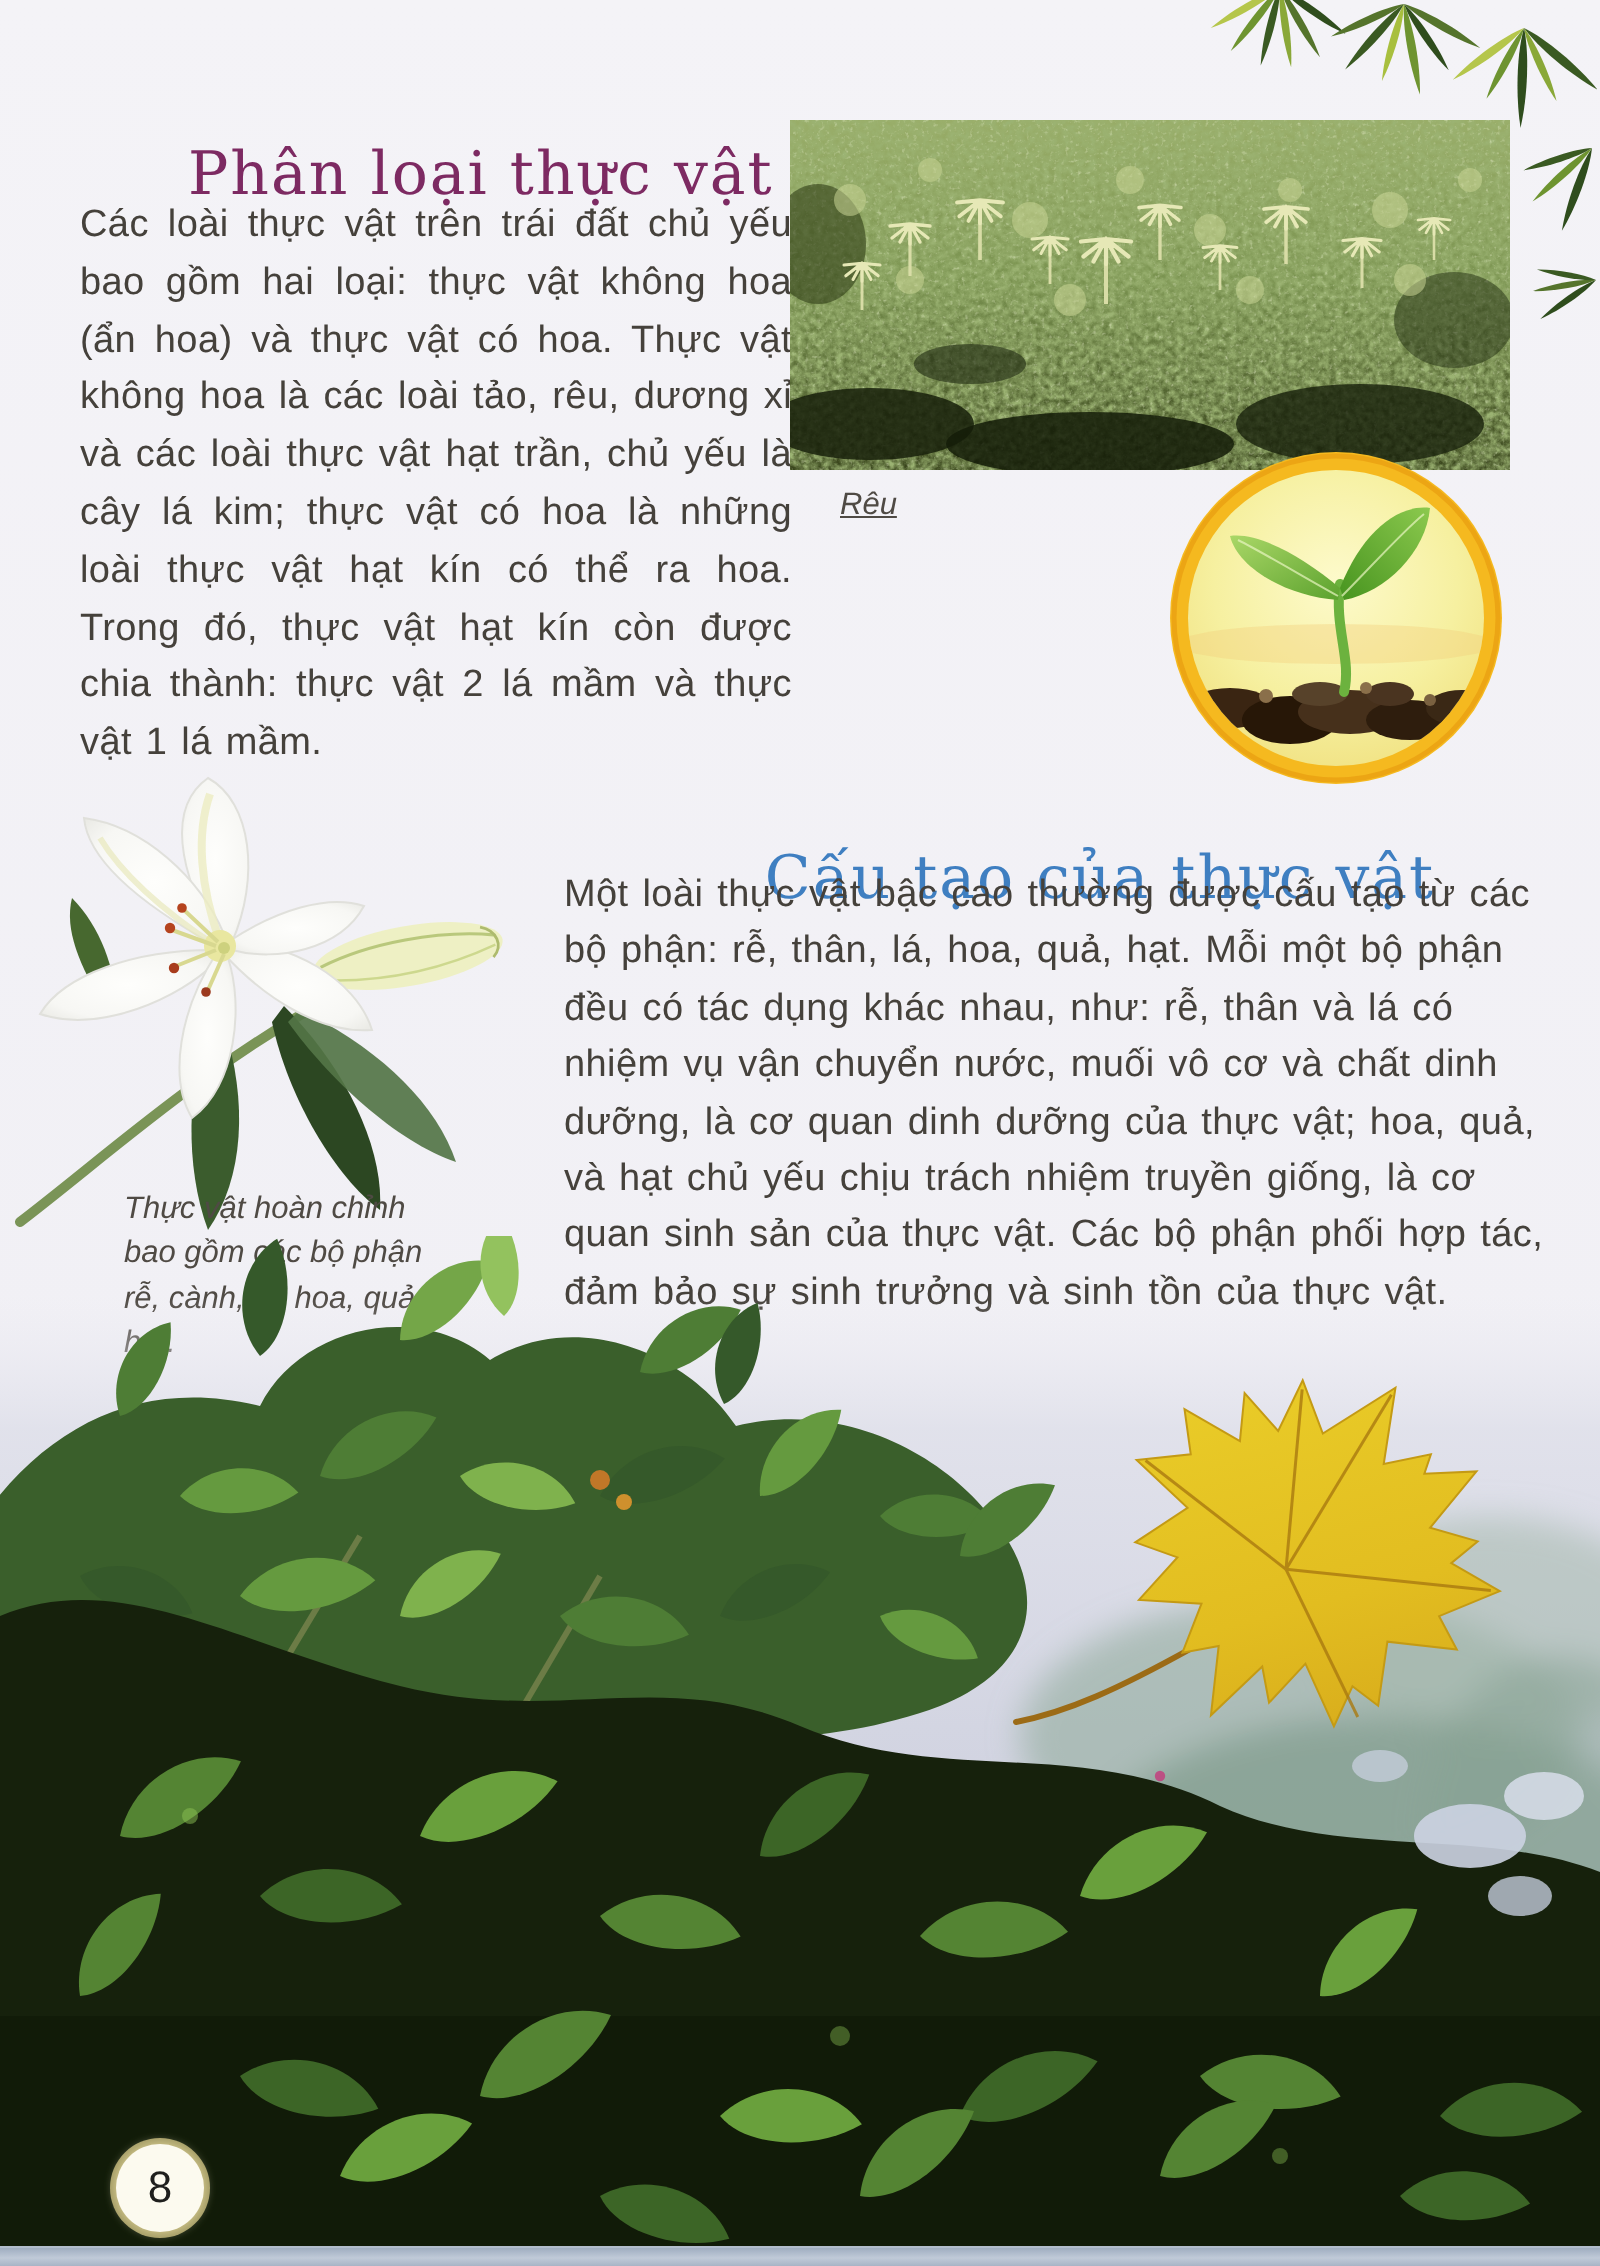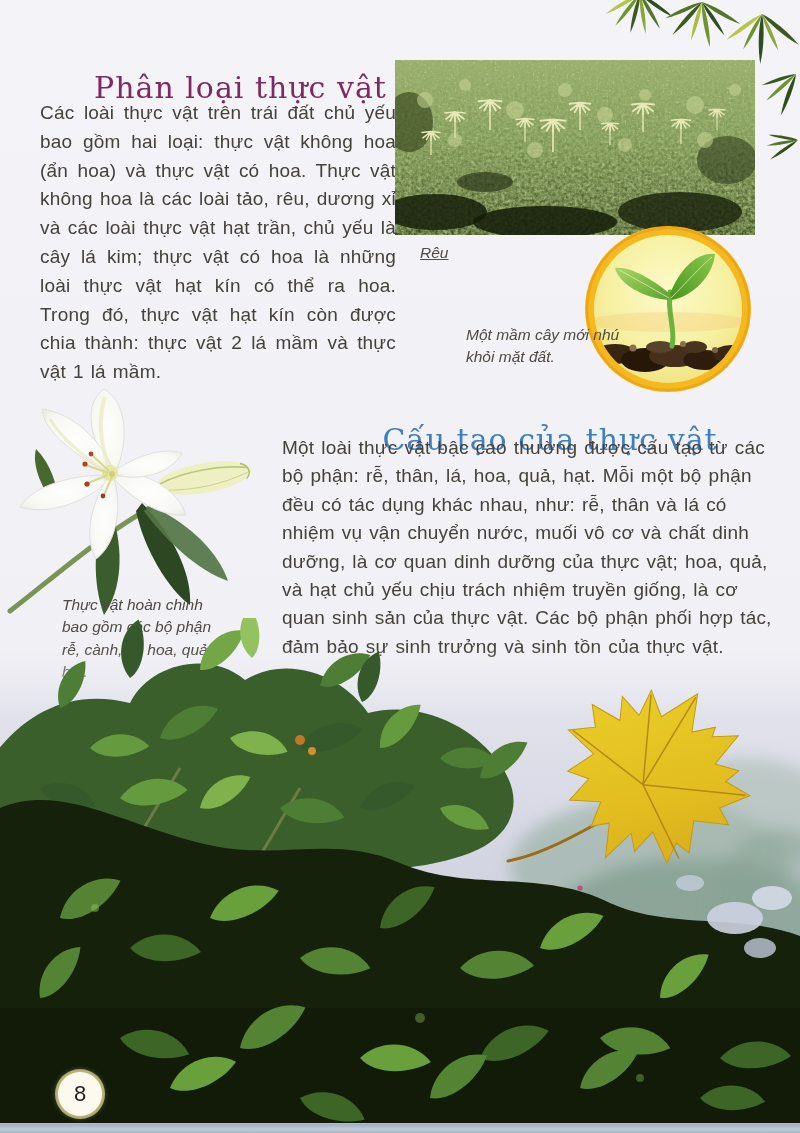--- a/index.html
+++ b/index.html
@@ -196,21 +196,20 @@
       <circle cx="48" cy="122" r="3.5" fill="#8a6f4a"></circle>
       <circle cx="98" cy="118" r="3" fill="#8a6f4a"></circle>
       <circle cx="130" cy="124" r="3" fill="#7a6140"></circle>
       <path d="M87,120 C91,104 82,88 85,66" stroke="#6cb23e" stroke-width="5" fill="none" stroke-linecap="round"></path>
       <path d="M85,68 C66,52 44,40 30,42 C34,58 58,72 84,74 Z" fill="url(#lg1)"></path>
       <path d="M85,68 C96,40 114,26 130,28 C128,50 108,70 87,74 Z" fill="url(#lg2)"></path>
       <path d="M84,72 C66,62 46,50 34,44" stroke="#e8f5c0" stroke-width="1" fill="none" opacity=".7"></path>
       <path d="M86,72 C100,58 116,40 127,31" stroke="#e8f5c0" stroke-width="1" fill="none" opacity=".7"></path>
     </g>
   </svg>
-  <div class="caption caption-seedling">Một mầm cây mới nhú khỏi mặt đất.</div>
 
   <div class="title title-2">Cấu tạo của thực vật</div>
   <div class="bodytext para-2">Một loài thực vật bậc cao thường được cấu tạo từ các bộ phận: rễ, thân, lá, hoa, quả, hạt. Mỗi một bộ phận đều có tác dụng khác nhau, như: rễ, thân và lá có nhiệm vụ vận chuyển nước, muối vô cơ và chất dinh dưỡng, là cơ quan dinh dưỡng của thực vật; hoa, quả, và hạt chủ yếu chịu trách nhiệm truyền giống, là cơ quan sinh sản của thực vật. Các bộ phận phối hợp tác, đảm bảo sự sinh trưởng và sinh tồn của thực vật.</div>
 
   <svg class="fig fig-lily" viewBox="0 0 290 240" xmlns="http://www.w3.org/2000/svg">
     <defs>
       <radialGradient id="petal" cx="50%" cy="50%" r="70%">
         <stop offset="0" stop-color="#fefefc"></stop>
         <stop offset="0.7" stop-color="#f7f7f4"></stop>
         <stop offset="1" stop-color="#e9e9e4"></stop>

